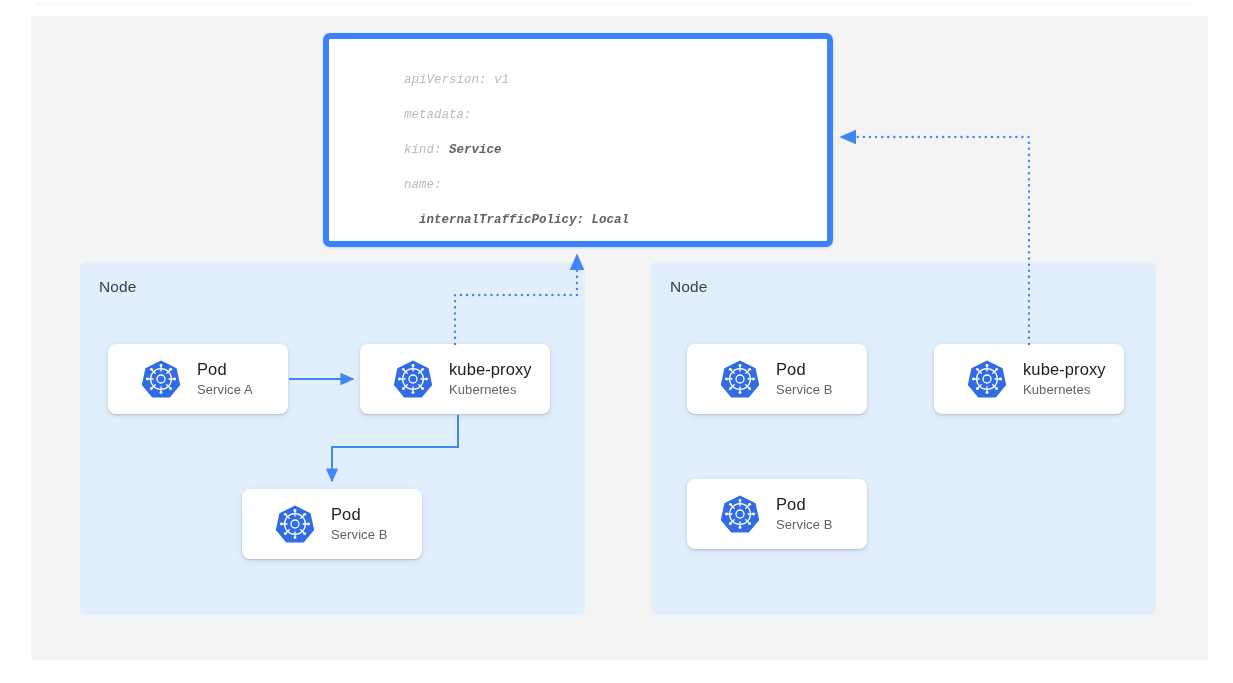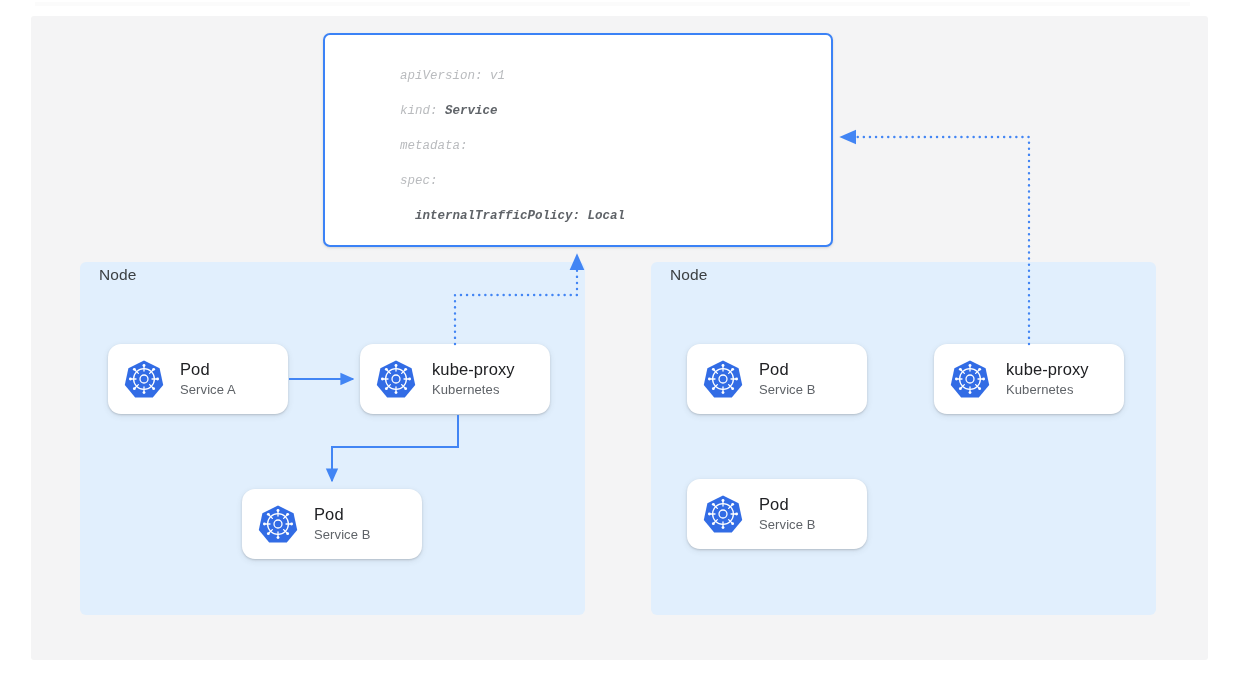--- a/index.html
+++ b/index.html
@@ -35,21 +35,21 @@
     background: #f4f4f5;
     border-radius: 3px;
   }
 
   
   .yaml-card {
     position: absolute;
     left: 323px; top: 33px;
     width: 510px; height: 214px;
     background: #ffffff;
-    border: 2px solid #3b82f6;
+    border: 6px solid #3b82f6;
     border-radius: 7px;
     box-shadow: 0 1px 2px rgba(60,64,67,0.12), 0 1px 4px rgba(60,64,67,0.06);
     overflow: hidden;
   }
   .yaml-body {
     position: absolute;
     left: 75px; top: 16px;
     font-family: "Liberation Mono", "DejaVu Sans Mono", monospace;
     font-size: 12.5px;
     line-height: 17.4px;
@@ -67,35 +67,35 @@
   
   .node-panel {
     position: absolute;
     background: #e1effd;
     border-radius: 6px;
   }
   #node-left  { left: 80px;  top: 262px; width: 505px; height: 353px; }
   #node-right { left: 651px; top: 262px; width: 505px; height: 353px; }
   .node-label {
     position: absolute;
-    left: 19px; top: 4px;
+    left: 19px; top: 16px;
     font-size: 15.5px;
     color: #3c4043;
     letter-spacing: 0.1px;
   }
 
   
   .card {
     position: absolute;
     background: #ffffff;
-    border-radius: 13px;
+    border-radius: 8px;
     box-shadow: 0 1px 2px rgba(60,64,67,0.22), 0 2px 6px rgba(60,64,67,0.10);
     display: flex;
     align-items: center;
-    padding-left: 16px;
+    padding-left: 33px;
   }
   .card .kube-icon {
     flex: 0 0 auto;
     width: 40px; height: 40px;
     margin-right: 16px;
   }
   .card-text { display: flex; flex-direction: column; justify-content: center; }
   .card-title {
     font-size: 16.5px;
     color: #202124;
@@ -129,23 +129,23 @@
 
 <div id="stage">
 
   <div class="top-strip"></div>
 
   <div class="canvas-panel"></div>
 
   <div class="yaml-card">
     <div class="yaml-body">
 <div class="yaml-line">apiVersion: v1</div>
+<div class="yaml-line">metadata:</div>
 <div class="yaml-line"><span>kind: </span><b>Service</b></div>
-<div class="yaml-line">metadata:</div>
-<div class="yaml-line">spec:</div>
+<div class="yaml-line">name:</div>
 <div class="yaml-line"><span>  </span><b>internalTrafficPolicy: Local</b></div>
 
 
 
 
 
     </div>
   </div>
 
   <div class="node-panel" id="node-left">

